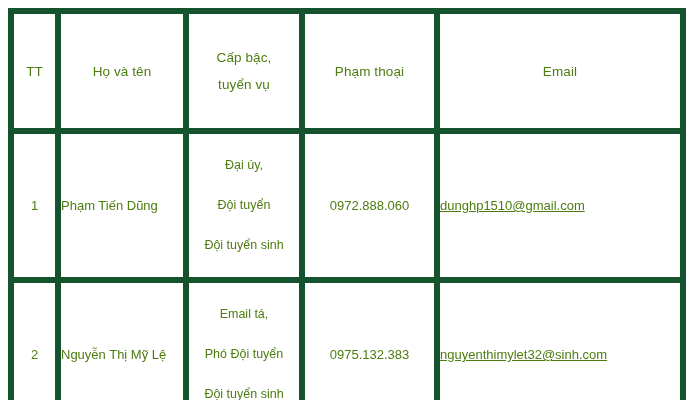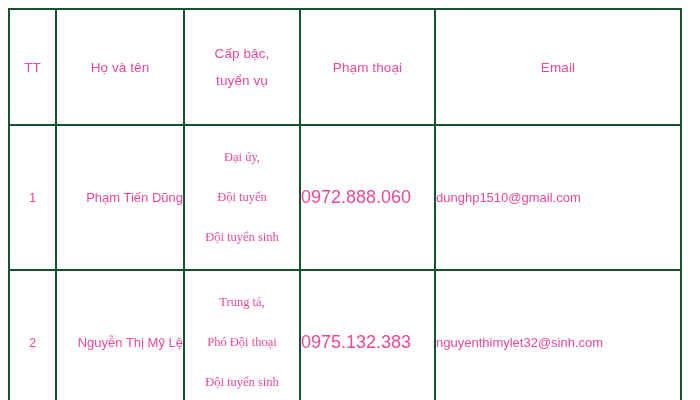--- a/index.html
+++ b/index.html
@@ -21,25 +21,25 @@
     box-sizing: border-box;
   }
   table.contact-table {
     border-collapse: collapse;
     table-layout: fixed;
     margin: 8px 0 0 8px;
     width: 672px;
   }
   table.contact-table td,
   table.contact-table th {
-    border: 2px solid #14532d;
+    border: 6px solid #14532d;
     padding: 0;
     vertical-align: middle;
     font-weight: normal;
-    color: #ec4899;
+    color: #4d7c0f;
   }
   
   col.c-tt     { width: 47px; }
   col.c-name   { width: 128px; }
   col.c-rank   { width: 116px; }
   col.c-phone  { width: 135px; }
   col.c-email  { width: 246px; }
 
   thead td {
     height: 114px;
@@ -52,42 +52,44 @@
 
   tbody td {
     font-size: 13px;
   }
   tbody tr { height: 110px; }
   .cell-tt {
     text-align: center;
     font-size: 13px;
   }
   .cell-name {
-    text-align: right;
+    text-align: left;
     padding: 0 10px 0 12px;
     font-weight: bold;
     font-size: 13px;
     line-height: 19px;
   }
   .cell-rank {
     text-align: center;
     font-size: 12.5px;
     line-height: 17px;
     padding: 0 4px;
   }
-  .cell-rank .line { display: block; margin: 23px 0; font-family: Liberation Serif, serif; }
+  .cell-rank .line { display: block; margin: 23px 0; }
   .cell-phone {
+    text-align: center;
     font-weight: bold;
-    font-size: 18px;
+    font-size: 13px;
   }
   .cell-email {
     text-align: left;
     padding-left: 12px;
     font-size: 13px;
     word-break: break-all;
+    text-decoration: underline;
   }
 </style>
 </head>
 <body>
 
 <div class="sheet">
   <table class="contact-table">
     <colgroup>
       <col class="c-tt">
       <col class="c-name">
@@ -124,22 +126,22 @@
           <span class="line">Đội tuyển</span>
           <span class="line">Đội tuyển sinh</span>
         </td>
         <td class="cell-phone">0972.888.060</td>
         <td class="cell-email">dunghp1510@gmail.com</td>
       </tr>
       <tr>
         <td class="cell-tt">2</td>
         <td class="cell-name">Nguyễn Thị Mỹ Lệ</td>
         <td class="cell-rank">
-          <span class="line">Trung tá,</span>
-          <span class="line">Phó Đội thoại</span>
+          <span class="line">Email tá,</span>
+          <span class="line">Phó Đội tuyển</span>
           <span class="line">Đội tuyển sinh</span>
         </td>
         <td class="cell-phone">0975.132.383</td>
         <td class="cell-email">nguyenthimylet32@sinh.com</td>
       </tr>
     </tbody>
   </table>
 </div>
 
 </body></html>

